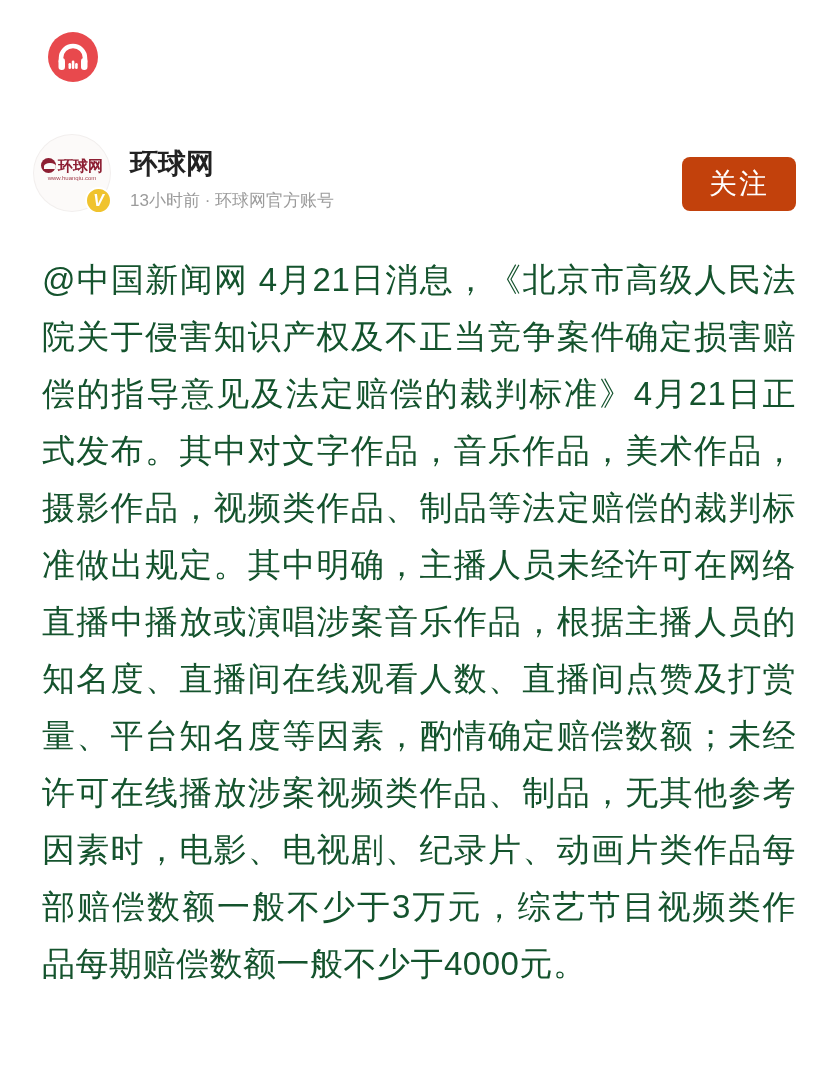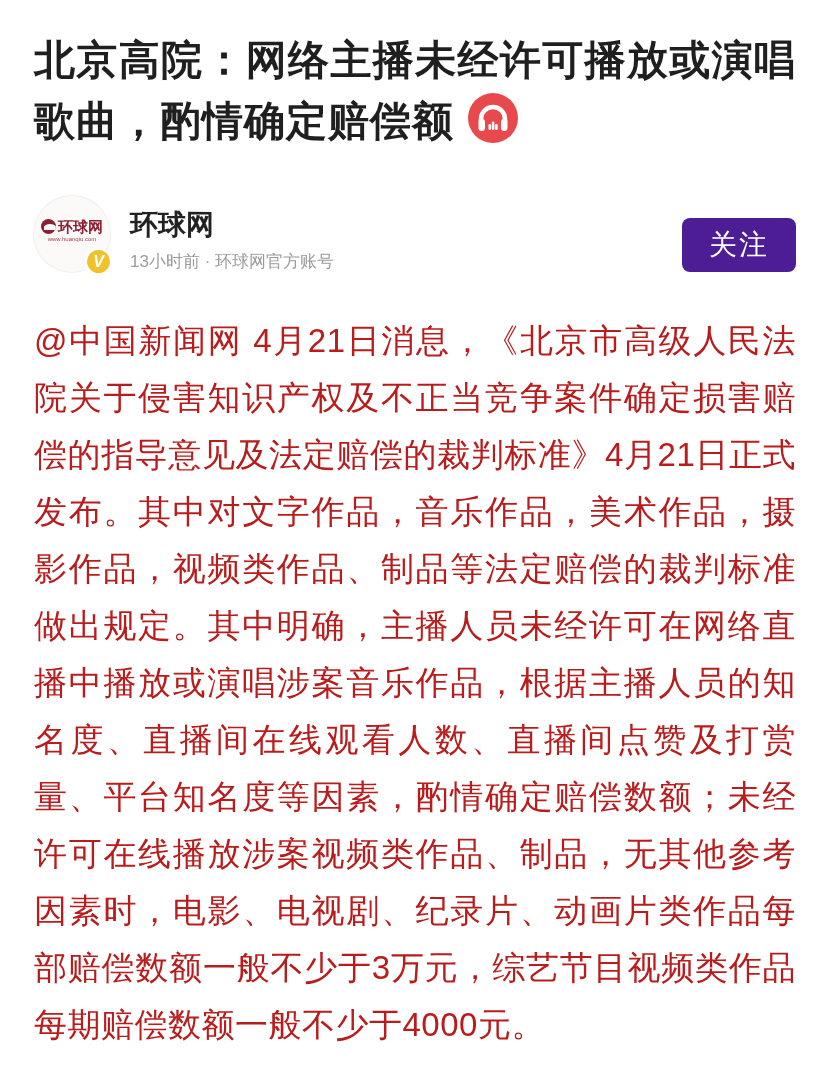--- a/index.html
+++ b/index.html
@@ -129,48 +129,49 @@
     font-size: 17px;
     color: #9b9b9b;
     line-height: 1.2;
   }
   .follow-btn {
     flex: 0 0 auto;
     width: 114px;
     height: 54px;
     border: none;
     border-radius: 8px;
-    background: #4c1d95;
+    background: #c2410c;
     color: #ffffff;
     font-size: 28px;
     font-family: inherit;
     display: flex;
     align-items: center;
     justify-content: center;
     cursor: pointer;
     letter-spacing: 2px;
   }
 
   
   .article-body {
     margin-top: 40px;
     font-size: 33px;
     line-height: 57px;
-    color: #b91c1c;
+    color: #14532d;
     text-align: justify;
     letter-spacing: 0.5px;
     word-break: break-all;
+    margin-left: 8px;
   }
 </style>
 </head>
 <body>
 
 <div class="page">
 
-  <h1 class="article-title"><span>北京高院：网络主播未经许可播放或演唱歌曲，酌情确定赔偿额</span><span class="audio-btn" title=""><svg width="50" height="50" viewBox="0 0 50 50">
+  <h1 class="article-title"><span class="audio-btn" title=""><svg width="50" height="50" viewBox="0 0 50 50">
       <path d="M13 30 v-4 a12 12 0 0 1 24 0 v4" fill="none" stroke="#ffffff" stroke-width="4.5" stroke-linecap="round"></path>
       <rect x="10.5" y="26" width="6.5" height="12" rx="3.2" fill="#ffffff"></rect>
       <rect x="33" y="26" width="6.5" height="12" rx="3.2" fill="#ffffff"></rect>
       <rect x="20.5" y="31" width="2.6" height="6" rx="1.3" fill="#ffffff"></rect>
       <rect x="23.8" y="28.5" width="2.6" height="8.5" rx="1.3" fill="#ffffff"></rect>
       <rect x="27.1" y="31" width="2.6" height="6" rx="1.3" fill="#ffffff"></rect>
     </svg></span></h1>
 
   <div class="publisher-row">
 

